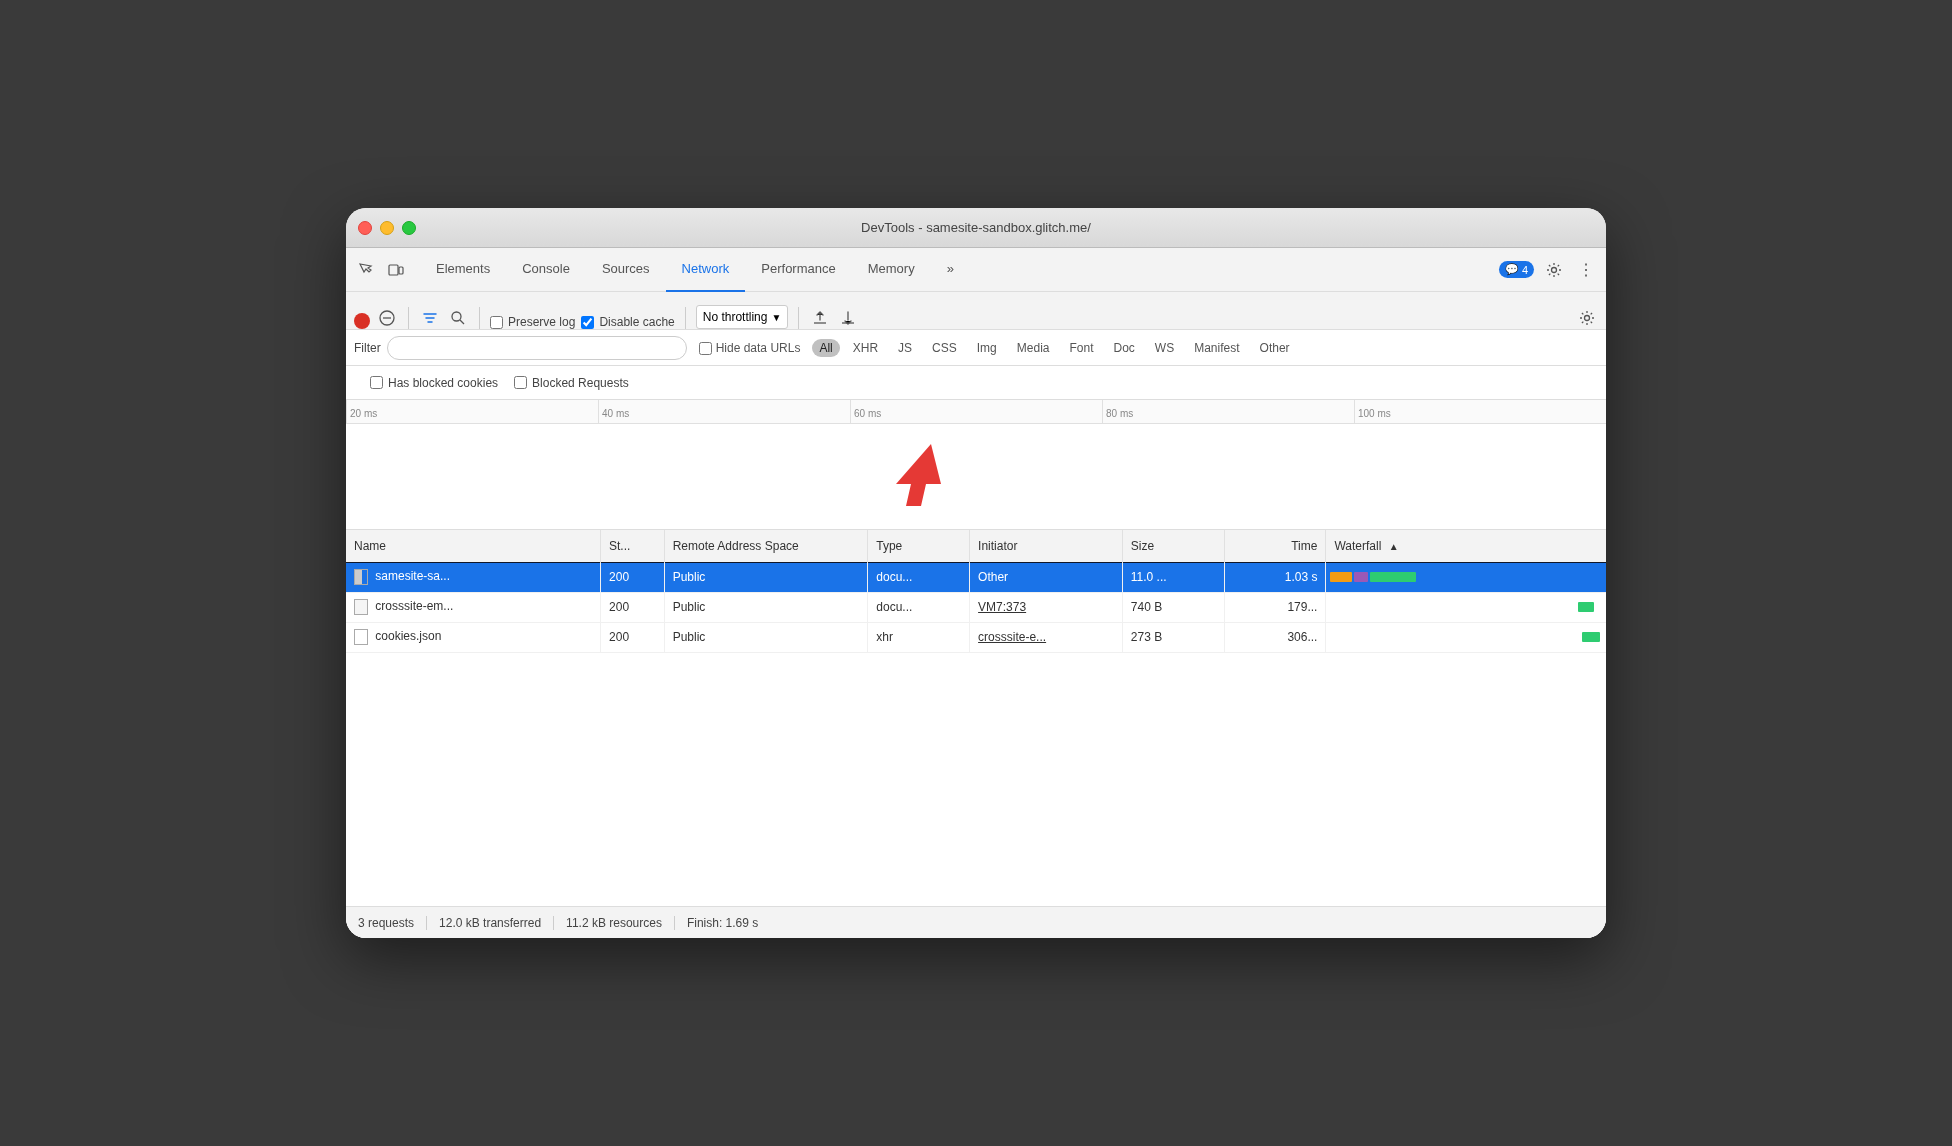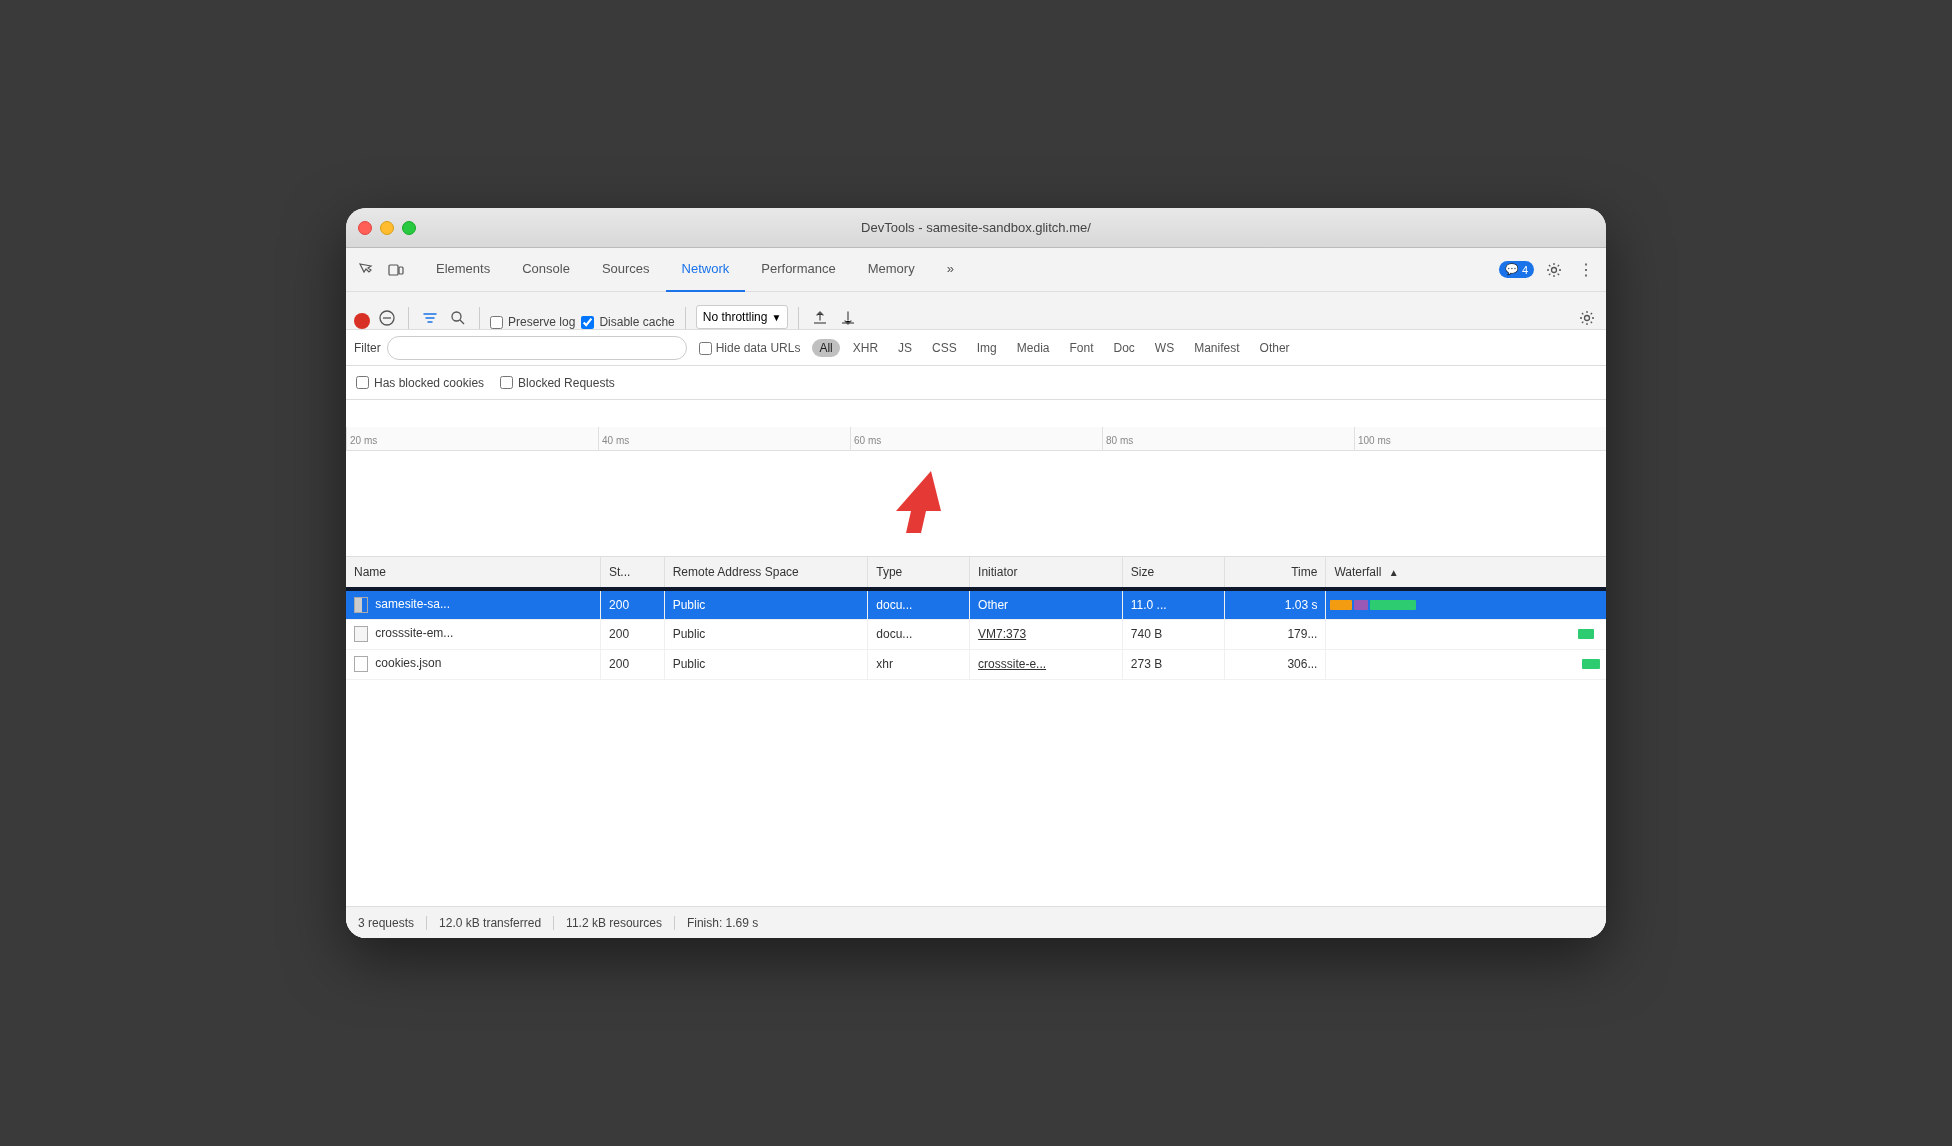--- a/index.html
+++ b/index.html
@@ -213,31 +213,30 @@
       color: #222;
       font-weight: 500;
     }
     
     .cookies-bar {
       display: flex;
       align-items: center;
       background: #fff;
       border-bottom: 1px solid #ddd;
       height: 34px;
-      padding: 0 10px;
+      padding: 0 24px;
       gap: 16px;
     }
     
     .timeline-area {
       background: #fff;
       border-bottom: 1px solid #ddd;
       height: 130px;
       position: relative;
       overflow: hidden;
-      margin-top: 27px;
     }
     .timeline-ruler {
       display: flex;
       height: 24px;
       border-bottom: 1px solid #e0e0e0;
       background: #fafafa;
     }
     .timeline-tick {
       flex: 1;
       display: flex;
@@ -269,21 +268,21 @@
       overflow: auto;
       background: #fff;
     }
     table {
       width: 100%;
       border-collapse: collapse;
       font-size: 12px;
     }
     thead tr {
       background: #f3f3f3;
-      border-bottom: 4px solid #0f172a;
+      border-bottom: 1px solid #0f172a;
       height: 32px;
       padding-left: 17px;
     }
     th {
       text-align: left;
       padding: 0 8px;
       font-weight: 500;
       color: #333;
       font-size: 12px;
       border-right: 1px solid #e0e0e0;

